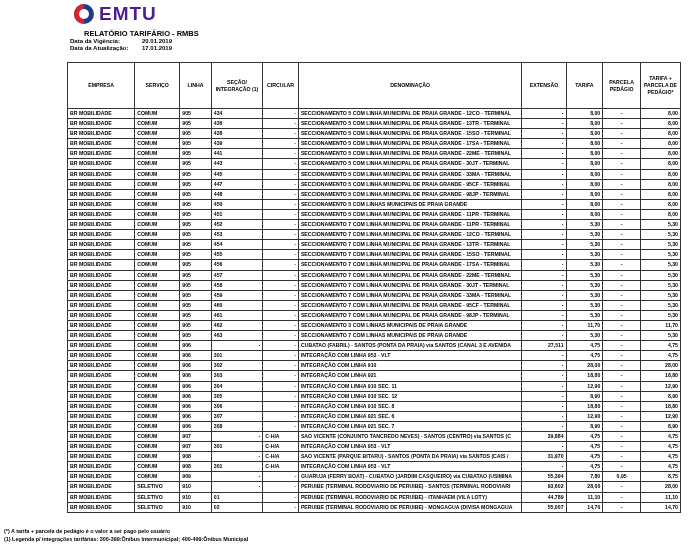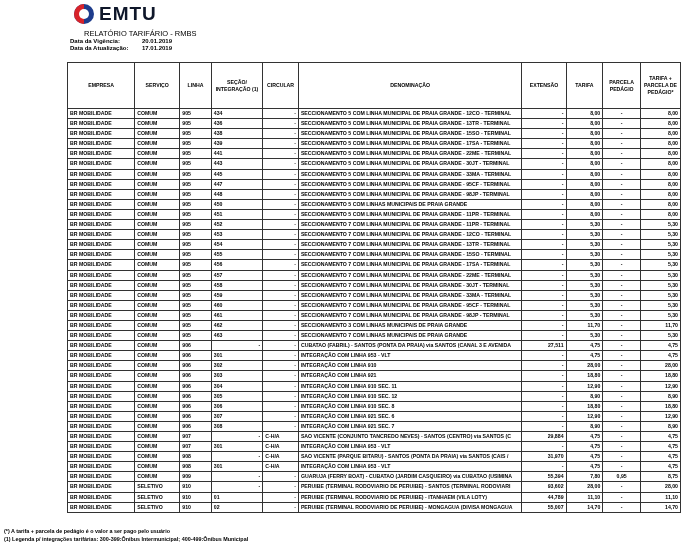--- a/index.html
+++ b/index.html
@@ -1,22 +1,22 @@
 <!DOCTYPE html>
 <html><head>
 <meta charset="utf-8">
 <style>
   html, body { margin: 0; padding: 0; background: #ffffff; }
   body { width: 688px; height: 546px; position: relative; overflow: hidden; font-family: "Liberation Sans", sans-serif; color: #000; }
   .logo { position: absolute; left: 74px; top: 3px; height: 22px; display: flex; align-items: center; }
   .logo-mark { width: 20px; height: 20px; border-radius: 50%; position: relative; background: #1e3c8c; overflow: hidden; }
   .logo-mark::before { content: ""; position: absolute; left: 0; top: 0; width: 10px; height: 20px; background: #d8232a; }
   .logo-mark::after { content: ""; position: absolute; left: 5px; top: 5px; width: 10px; height: 10px; border-radius: 50%; background: #fff; }
-  .logo-text { margin-left: 5px; font-size: 19px; font-weight: bold; color: #0f172a; letter-spacing: 1px; }
-  .title { position: absolute; left: 70px; top: 29px; font-size: 7.5px; font-weight: normal; padding-left: 14px; }
+  .logo-text { margin-left: 5px; font-size: 19px; font-weight: bold; color: #4c1d95; letter-spacing: 1px; }
+  .title { position: absolute; left: 70px; top: 29px; font-size: 7.5px; font-weight: bold; padding-left: 14px; }
   .meta { position: absolute; left: 70px; font-size: 6px; font-weight: bold; }
   .meta .k { display: inline-block; width: 72px; }
   table { position: absolute; left: 67px; top: 62px; border-collapse: collapse; table-layout: fixed; width: 614px; font-size: 5.2px; font-weight: bold; }
   th, td { border: 1px solid #333; padding: 0 2px; height: 9.1px; line-height: 9.1px; white-space: nowrap; overflow: hidden; }
   th { height: 45px; line-height: 7px; text-align: center; font-size: 5.2px; white-space: normal; }
   td.c { text-align: center; }
   td.r { text-align: right; }
   .footnote { position: absolute; left: 4px; font-size: 5.4px; font-weight: bold; }
 </style>
 </head>

